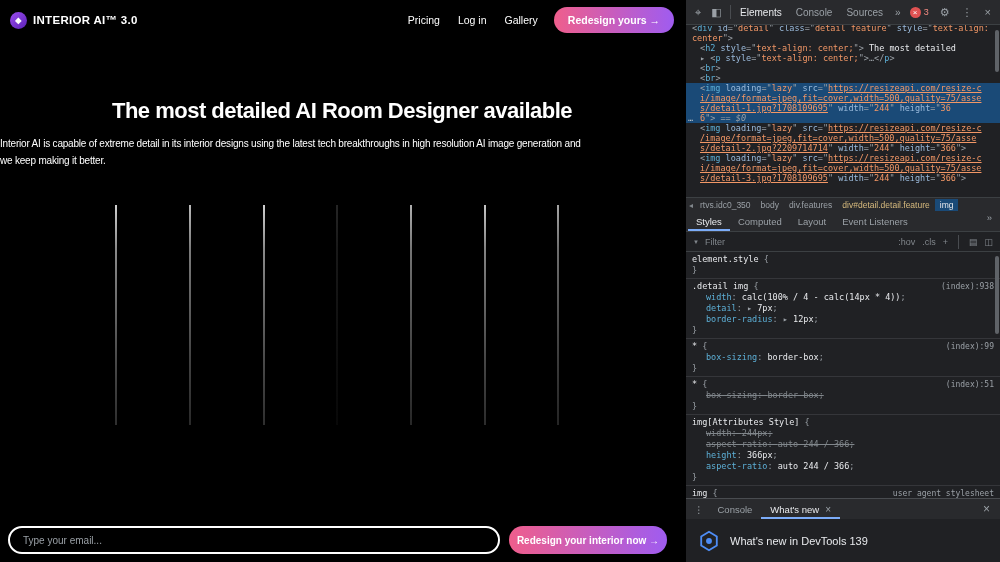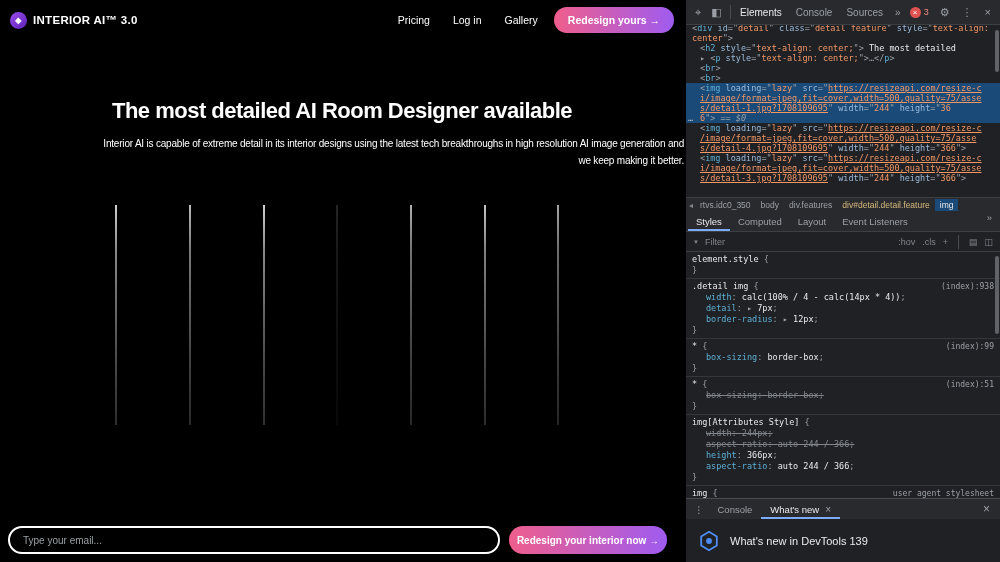--- a/index.html
+++ b/index.html
@@ -4,25 +4,25 @@
 <style>
   *{margin:0;padding:0;box-sizing:border-box}
   html,body{width:1000px;height:562px;overflow:hidden}
   body{position:relative;background:#000;font-family:"Liberation Sans",sans-serif;-webkit-font-smoothing:antialiased}
 
   
   #site{position:absolute;left:0;top:0;width:684px;height:562px;background:#000;color:#fff;overflow:hidden}
   .site-header{display:flex;align-items:center;height:40px;padding:0 10px}
   .brand{display:flex;align-items:center;gap:6px;font-weight:bold;font-size:11.5px;letter-spacing:.3px}
   .brand-icon{width:17px;height:17px;border-radius:50%;background:linear-gradient(135deg,#9b4dee,#5b21b6);display:flex;align-items:center;justify-content:center;font-size:8px;color:#fff}
-  .site-nav{margin-left:auto;display:flex;gap:23px;font-size:10.5px;align-items:center}
+  .site-nav{margin-left:auto;display:flex;gap:18px;font-size:10.5px;align-items:center}
   .nav-link{cursor:pointer;white-space:nowrap}
   .cta{margin-left:16px;border:none;color:#fff;background:linear-gradient(90deg,#ef5e8c,#9f5cf0);border-radius:14px;padding:7px 14px;font-size:10.5px;font-weight:bold;font-family:inherit;white-space:nowrap;cursor:pointer}
   .hero-h{position:absolute;top:98px;left:0;width:100%;text-align:center;font-size:22px;font-weight:bold;letter-spacing:-.5px}
-  .hero-p{position:absolute;top:135px;left:0;width:100%;text-align:right;font-size:10px;letter-spacing:-.2px;line-height:17px;color:#fff}
+  .hero-p{position:absolute;top:135px;left:0;width:100%;text-align:left;font-size:10px;letter-spacing:-.2px;line-height:17px;color:#fff}
   .hero-p div{white-space:nowrap}
   .strips{position:absolute;left:0;top:0;width:684px;height:562px}
   .strip{position:absolute;top:205px;width:2px;height:220px;background:linear-gradient(180deg,#cfcfcf,#8a8a8a 20%,#4a4a4a 70%,#2e2e2e)}
   .email{position:absolute;left:8px;top:526px;width:492px;height:28px;border-radius:14px;border:2px solid #fff;background:#000;color:#ddd;font-size:10px;padding:0 13px;outline:none;font-family:Liberation Sans, sans-serif}
   .email::placeholder{color:#9aa0a6}
   .btn-bottom{position:absolute;left:509px;top:526px;width:158px;height:28px;border:none;border-radius:14px;background:linear-gradient(90deg,#ef5e8c,#9f5cf0);color:#fff;font-size:10px;font-weight:bold;font-family:inherit;cursor:pointer}
 
   
   #devtools{position:absolute;left:686px;top:0;width:314px;height:562px;background:#202124;color:#e8eaed;font-size:10px}
   .dt-toolbar{height:25px;background:#292a2d;border-bottom:1px solid #3c4043;display:flex;align-items:center;color:#9aa0a6;padding:0 4px}
@@ -156,21 +156,21 @@
       <div class="code-line ind1"><span class="tok-p">&lt;</span><span class="tok-t">h2</span><span class="tok-a"> style</span><span class="tok-p">="</span><span class="tok-v">text-align: center;</span><span class="tok-p">"&gt;</span><span class="tok-x"> The most detailed</span></div>
       <div class="code-line ind1"><span class="tok-c">▸ </span><span class="tok-p">&lt;</span><span class="tok-t">p</span><span class="tok-a"> style</span><span class="tok-p">="</span><span class="tok-v">text-align: center;</span><span class="tok-p">"&gt;</span><span class="tok-c">…</span><span class="tok-p">&lt;/</span><span class="tok-t">p</span><span class="tok-p">&gt;</span></div>
       <div class="code-line ind1"><span class="tok-p">&lt;</span><span class="tok-t">br</span><span class="tok-p">&gt;</span></div>
       <div class="code-line ind1"><span class="tok-p">&lt;</span><span class="tok-t">br</span><span class="tok-p">&gt;</span></div>
       <div class="code-line ind1 sel"><span class="tok-p">&lt;</span><span class="tok-t">img</span><span class="tok-a"> loading</span><span class="tok-p">="</span><span class="tok-v">lazy</span><span class="tok-p">"</span><span class="tok-a"> src</span><span class="tok-p">="</span><span class="tok-l">https://resizeapi.com/resize-c</span></div>
       <div class="code-line ind1 sel"><span class="tok-l">i/image/format=jpeg,fit=cover,width=500,quality=75/asse</span></div>
       <div class="code-line ind1 sel"><span class="tok-l">s/detail-1.jpg?1708109695</span><span class="tok-p">"</span><span class="tok-a"> width</span><span class="tok-p">="</span><span class="tok-v">244</span><span class="tok-p">"</span><span class="tok-a"> height</span><span class="tok-p">="</span><span class="tok-v">36</span></div>
       <div class="code-line ind1 sel"><span class="dots">…</span><span class="tok-v">6</span><span class="tok-p">"&gt;</span><span class="tok-m"> == $0</span></div>
       <div class="code-line ind1"><span class="tok-p">&lt;</span><span class="tok-t">img</span><span class="tok-a"> loading</span><span class="tok-p">="</span><span class="tok-v">lazy</span><span class="tok-p">"</span><span class="tok-a"> src</span><span class="tok-p">="</span><span class="tok-l">https://resizeapi.com/resize-c</span></div>
       <div class="code-line ind1"><span class="tok-l">/image/format=jpeg,fit=cover,width=500,quality=75/asse</span></div>
-      <div class="code-line ind1"><span class="tok-l">s/detail-4.jpg?1708109695</span><span class="tok-p">"</span><span class="tok-a"> width</span><span class="tok-p">="</span><span class="tok-v">244</span><span class="tok-p">"</span><span class="tok-a"> height</span><span class="tok-p">="</span><span class="tok-v">366</span><span class="tok-p">"&gt;</span></div>
+      <div class="code-line ind1"><span class="tok-l">s/detail-2.jpg?2209714714</span><span class="tok-p">"</span><span class="tok-a"> width</span><span class="tok-p">="</span><span class="tok-v">244</span><span class="tok-p">"</span><span class="tok-a"> height</span><span class="tok-p">="</span><span class="tok-v">366</span><span class="tok-p">"&gt;</span></div>
       <div class="code-line ind1"><span class="tok-p">&lt;</span><span class="tok-t">img</span><span class="tok-a"> loading</span><span class="tok-p">="</span><span class="tok-v">lazy</span><span class="tok-p">"</span><span class="tok-a"> src</span><span class="tok-p">="</span><span class="tok-l">https://resizeapi.com/resize-c</span></div>
       <div class="code-line ind1"><span class="tok-l">i/image/format=jpeg,fit=cover,width=500,quality=75/asse</span></div>
       <div class="code-line ind1"><span class="tok-l">s/detail-3.jpg?1708109695</span><span class="tok-p">"</span><span class="tok-a"> width</span><span class="tok-p">="</span><span class="tok-v">244</span><span class="tok-p">"</span><span class="tok-a"> height</span><span class="tok-p">="</span><span class="tok-v">366</span><span class="tok-p">"&gt;</span></div>
     </div>
   <div class="tree-scroll"></div>
 
   <div class="dt-crumbs">
     <span class="crumb-arrow">◂</span>
   <span class="crumb">rtvs.idc0_350</span>
       <span class="crumb">body</span>

